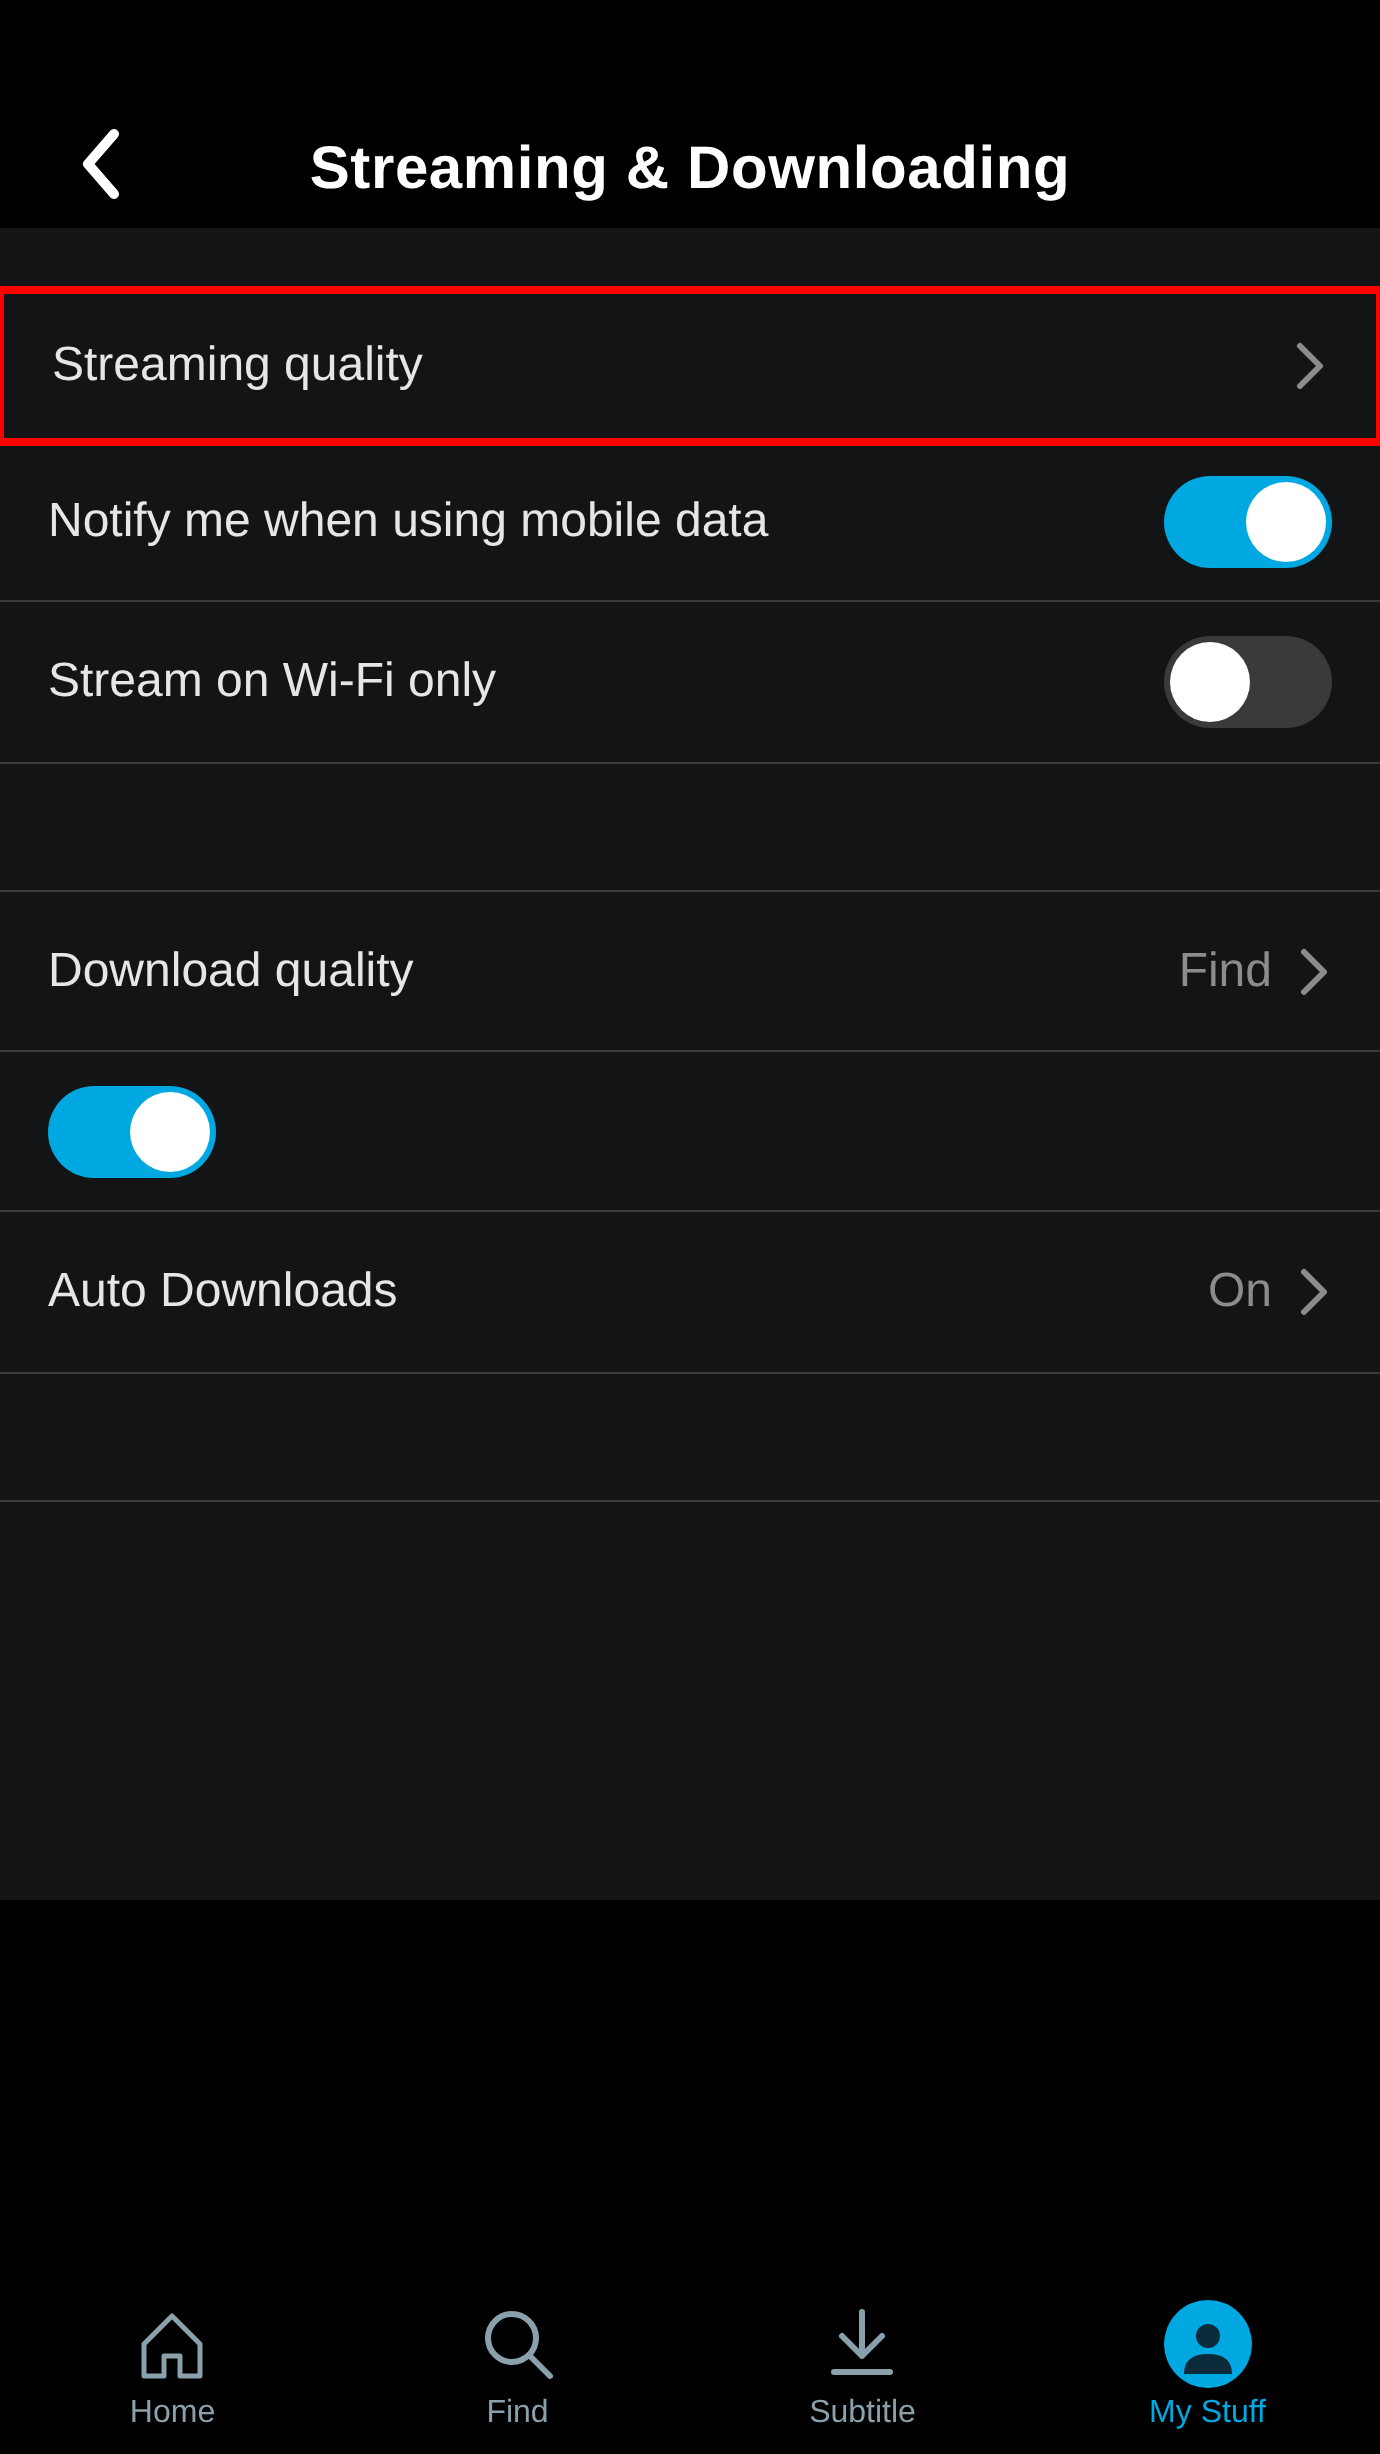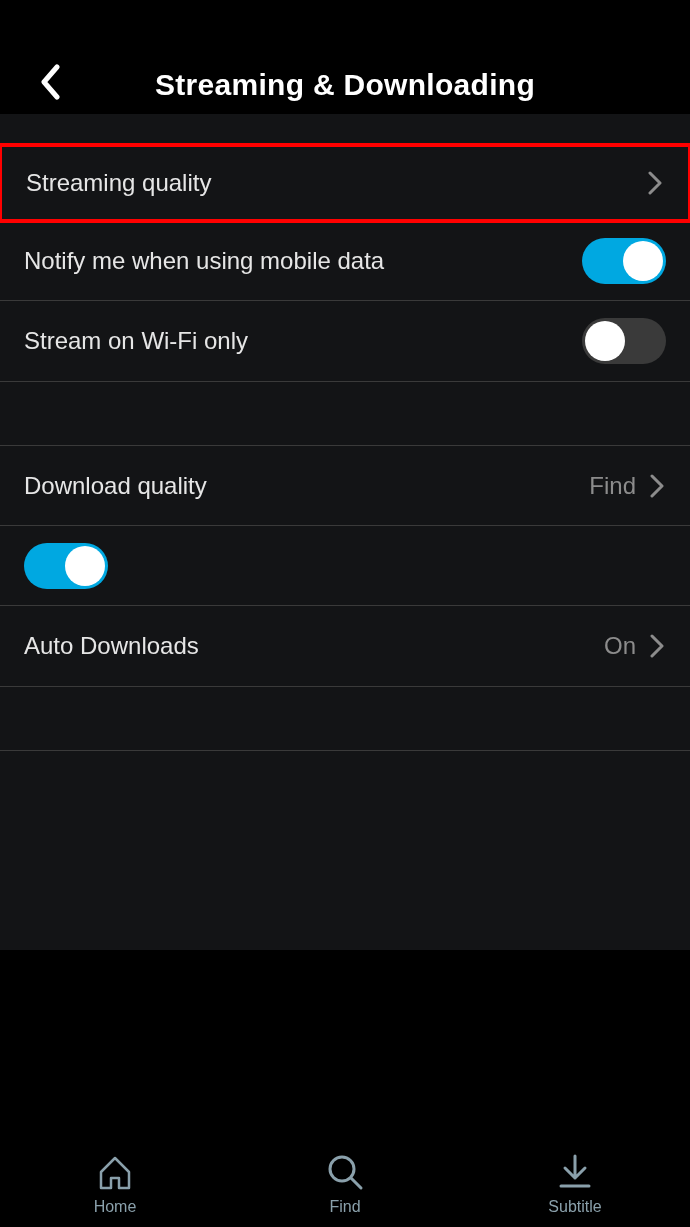--- a/index.html
+++ b/index.html
@@ -262,13 +262,24 @@
     <div class="tab-label">Find</div>
   </div>
   <div class="tab">
     <div class="tab-icon">
       <svg width="40" height="40" viewBox="0 0 40 40">
           <path d="M20 4 L20 26 M10 16 L20 26 L30 16 M6 34 L34 34" stroke="#8aa0ab" stroke-width="3" fill="none" stroke-linecap="round" stroke-linejoin="round"></path>
         </svg>
     </div>
     <div class="tab-label">Subtitle</div>
   </div>
+  <div class="tab active">
+    <div class="tab-icon">
+      <div class="avatar">
+        <svg width="30" height="30" viewBox="0 0 30 30">
+            <circle cx="15" cy="11" r="6" fill="#0b2a3a"></circle>
+            <path d="M3 30 Q3 20 15 20 Q27 20 27 30 Z" fill="#0b2a3a"></path>
+          </svg>
+      </div>
+    </div>
+    <div class="tab-label">My Stuff</div>
+  </div>
 </div>
 
 </body></html>

